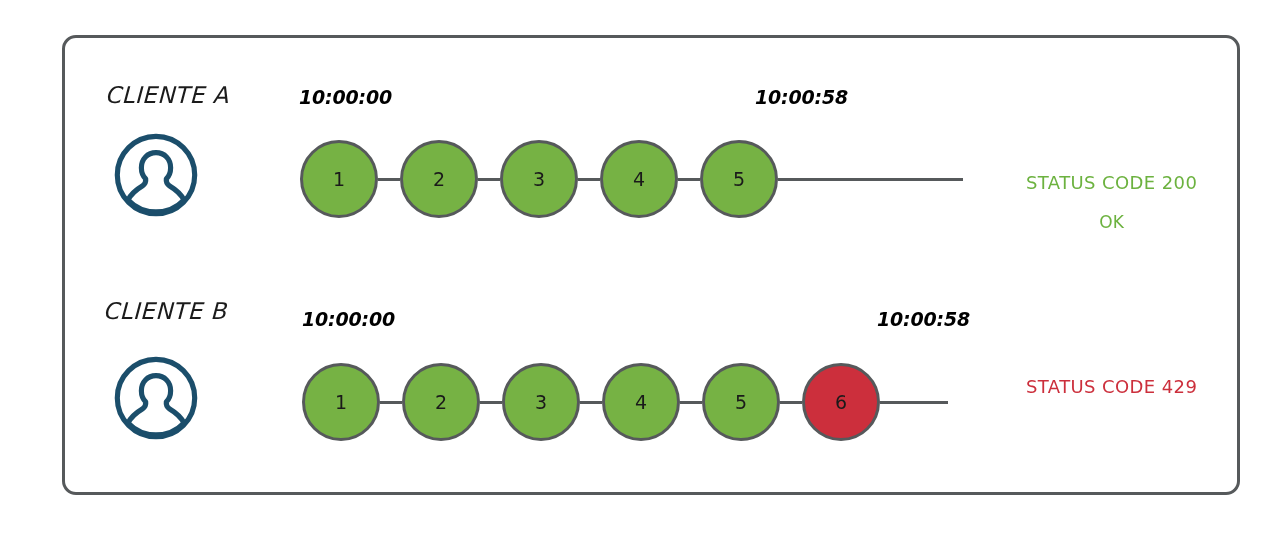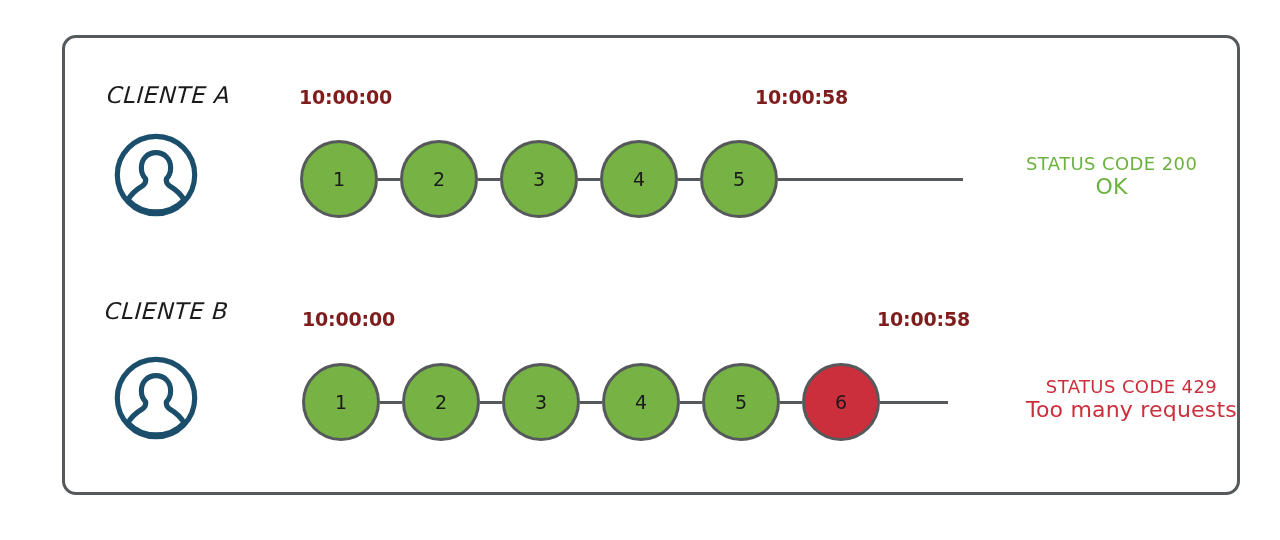--- a/index.html
+++ b/index.html
@@ -64,23 +64,24 @@
     height: 86px;
   }
   .avatar svg { display: block; width: 86px; height: 86px; }
 
   
   .timestamp {
     position: absolute;
     font-family: "DejaVu Sans", sans-serif;
     font-size: 19px;
     font-weight: bold;
-    color: #7f1d1d;
+    color: #000000;
     white-space: nowrap;
     letter-spacing: -0.2px;
+    font-style: italic;
   }
 
   
   .chain {
     position: absolute;
     display: flex;
     align-items: center;
   }
   .node {
     position: relative;
@@ -127,24 +128,24 @@
   }
   .status .line1 {
     display: block;
     font-family: "DejaVu Sans", sans-serif;
     font-size: 18px;
     letter-spacing: 0.4px;
   }
   .status .line2 {
     display: block;
     font-family: "DejaVu Sans", sans-serif;
-    font-size: 22px;
+    font-size: 17px;
     letter-spacing: 0.2px;
   }
-  .status-ok .line1, .status-ok .line2 { color: #6cb23f; }
+  .status-ok .line1, .status-ok .line2 { color: #6cb23f; margin-top: 19px; }
   .status-err .line1, .status-err .line2 { color: #cc2f3c; text-align: center; }
 </style>
 </head>
 <body>
 
 <div class="canvas">
 
   <div class="frame"></div>
 
   <div class="row row-a">
@@ -242,17 +243,16 @@
       </div>
       <div class="connector"></div>
       <div class="node red">
         <span class="node-label">6</span>
       </div>
       <div class="tail tail-short"></div>
     </div>
 
     <div class="status status-err" style="left:1026px; top:376px;">
       <span class="line1">STATUS CODE 429</span>
-      <span class="line2">Too many requests</span>
     </div>
   </div>
 
 </div>
 
 </body></html>

